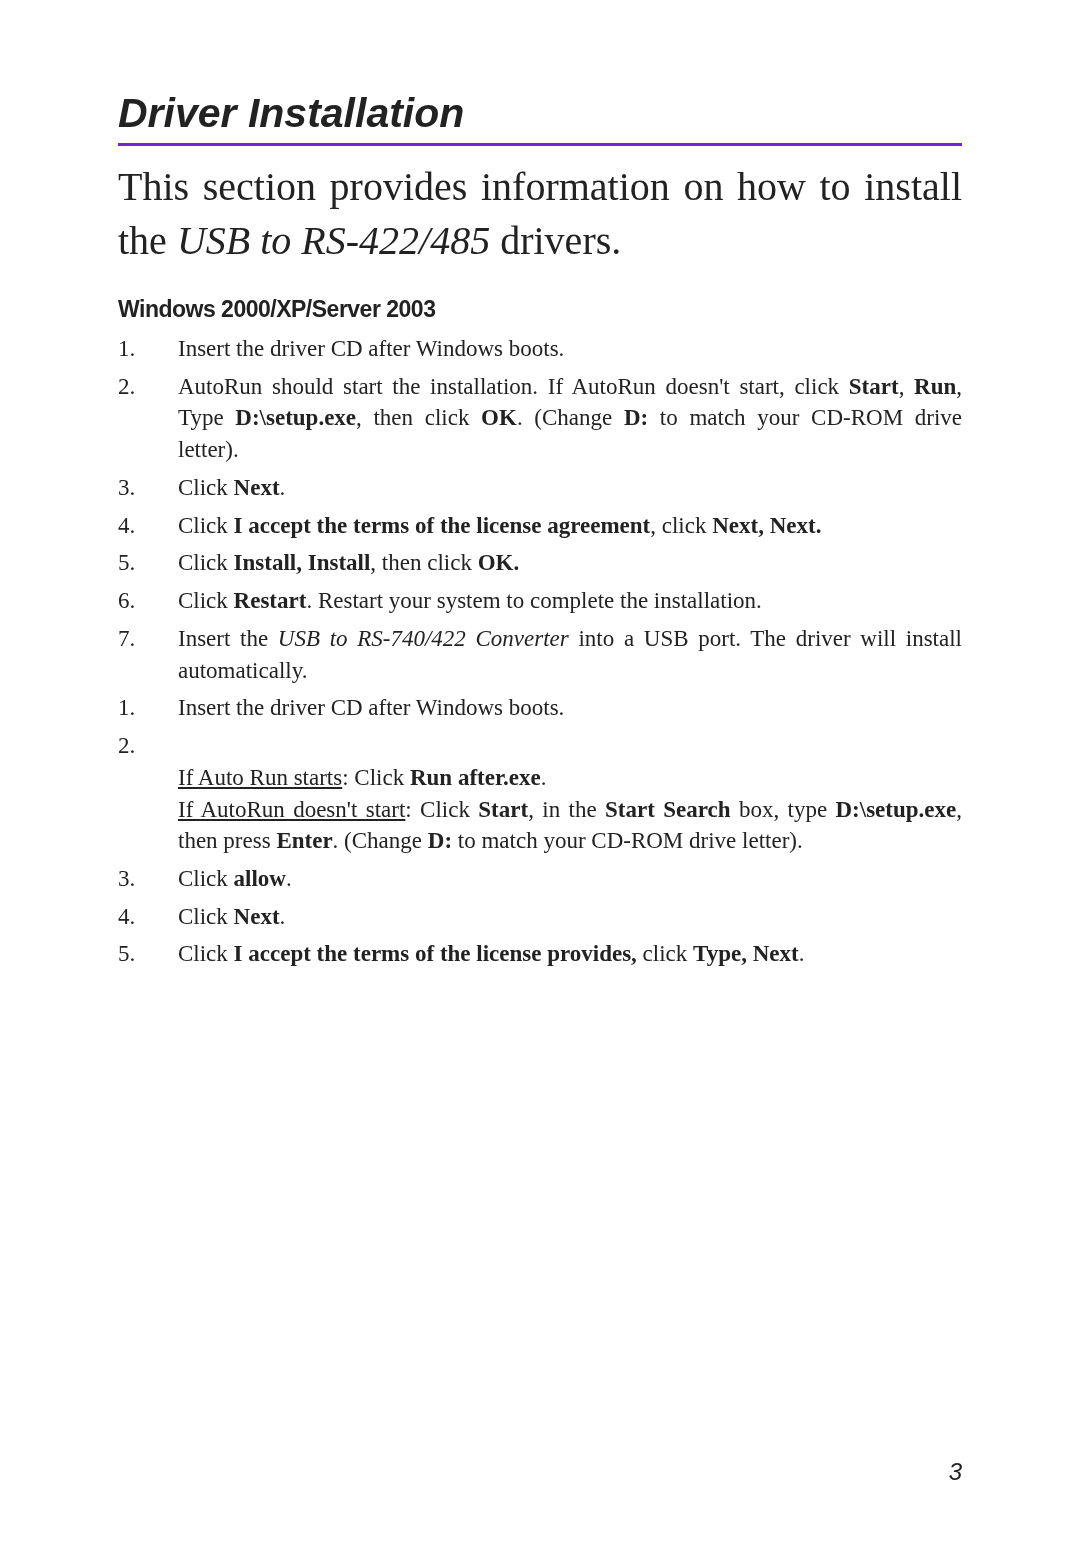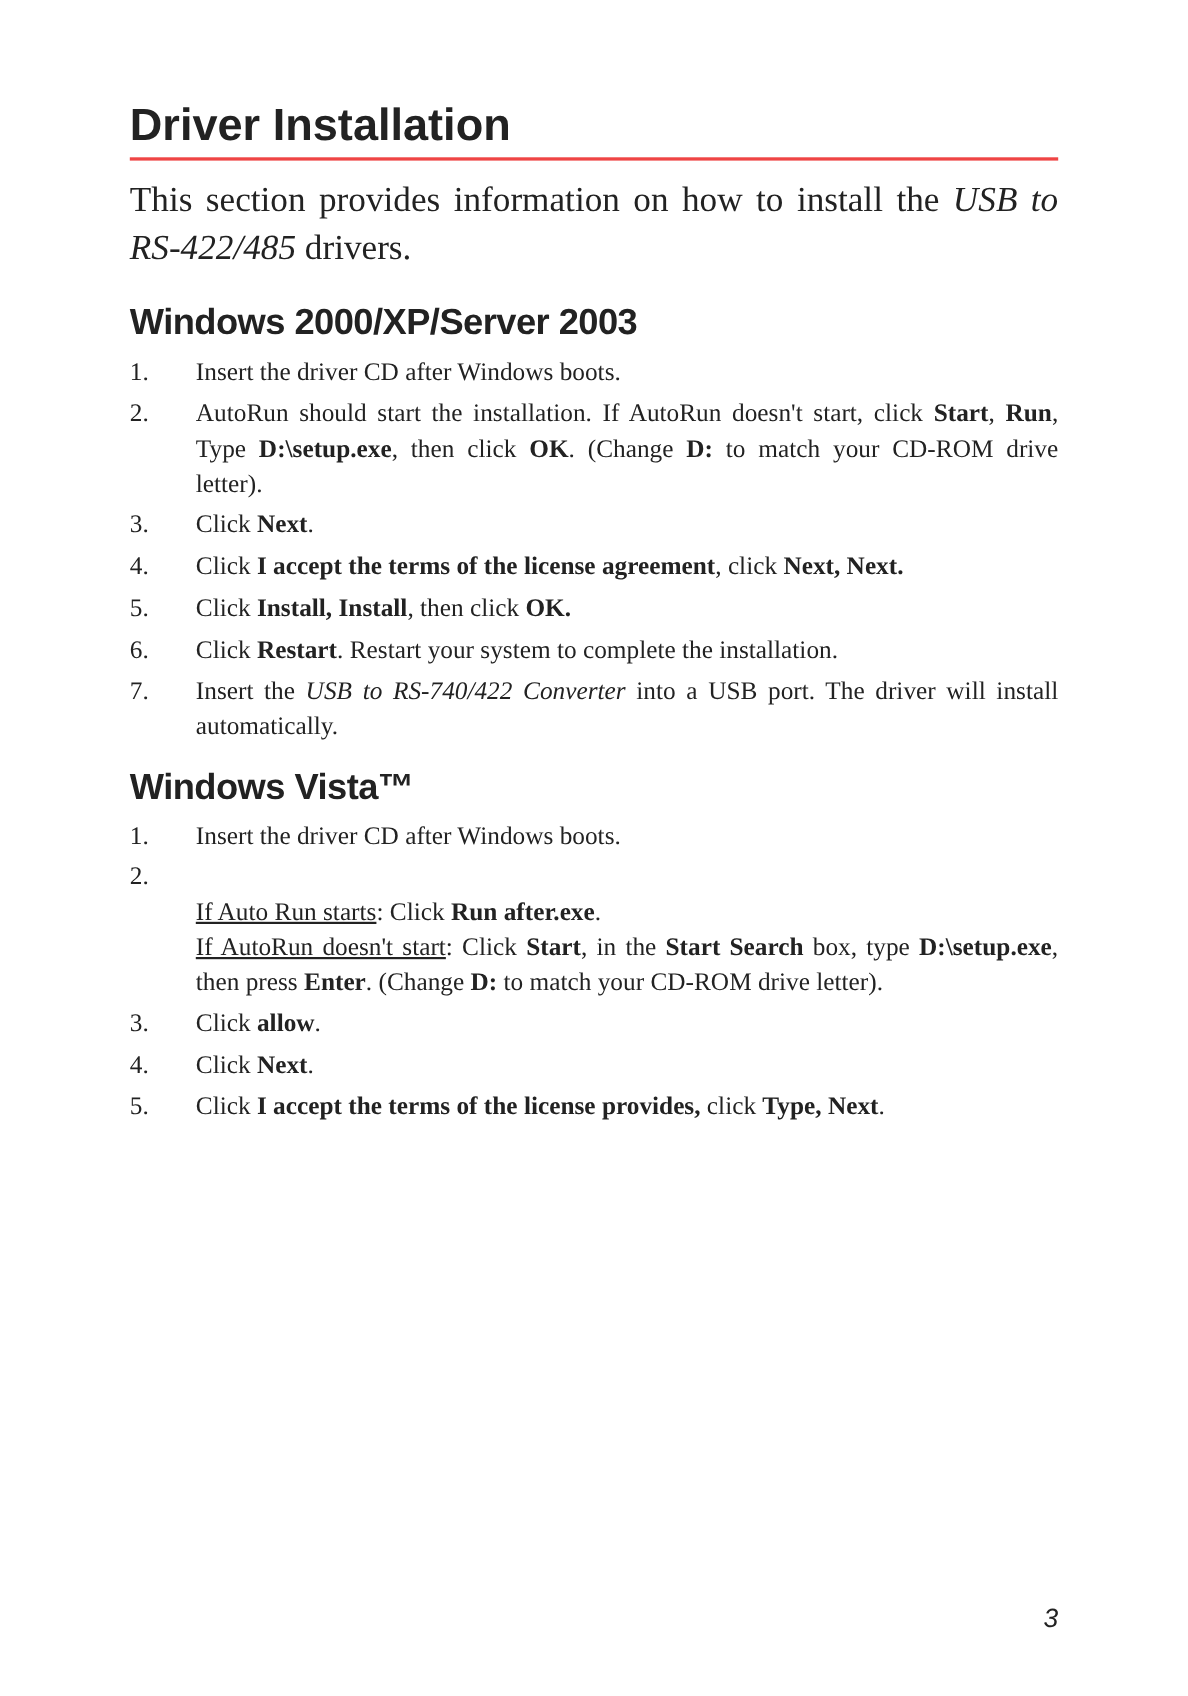--- a/index.html
+++ b/index.html
@@ -17,35 +17,36 @@
     box-sizing: border-box;
     height: 100%;
     position: relative;
   }
   h1 {
     font-family: Arial, Helvetica, sans-serif;
     font-weight: 700;
     font-size: 41px;
     margin: 0 0 6px 0;
     padding-bottom: 6px;
-    border-bottom: 3px solid #ef4444;
+    border-bottom: 3px solid #6d28d9;
+    font-style: italic;
   }
   .intro {
-    font-size: 32px;
+    font-size: 40px;
     line-height: 1.35;
     margin: 14px 0 28px 0;
     text-align: justify;
   }
   .intro .italic {
     font-style: italic;
   }
   h2 {
     font-family: Arial, Helvetica, sans-serif;
     font-weight: 700;
-    font-size: 33px;
+    font-size: 23px;
     margin: 20px 0 10px 0;
     letter-spacing: -0.5px;
   }
   ol {
     margin: 0;
     padding: 0;
     list-style: none;
     counter-reset: item;
   }
   ol > li {
@@ -109,21 +110,20 @@
       <span>Click </span><b>Install, Install</b><span>, then click </span><b>OK.</b>
     </li>
     <li>
       <span>Click </span><b>Restart</b><span>.  Restart your system to complete the installation.</span>
     </li>
     <li>
       <span>Insert the </span><i>USB to RS-740/422 Converter </i><span>into a USB port.  The driver will install automatically.</span>
     </li>
   </ol>
 
-  <h2>Windows Vista™</h2>
   <ol>
     <li><span>Insert the driver CD after Windows boots.</span></li>
     <li>
       <br>
       <u>If Auto Run starts</u><span>:  Click </span><b>Run after.exe</b><span>.</span><br>
       <u>If AutoRun doesn't start</u><span>:  Click </span><b>Start</b><span>, in the </span><b>Start Search</b><span> box, type </span><b>D:\setup.exe</b><span>, then press </span><b>Enter</b><span>. (Change </span><b>D:</b><span> to match your CD-ROM drive letter).</span>
     </li>
     <li>
       <span>Click </span><b>allow</b><span>.</span>
     </li>

